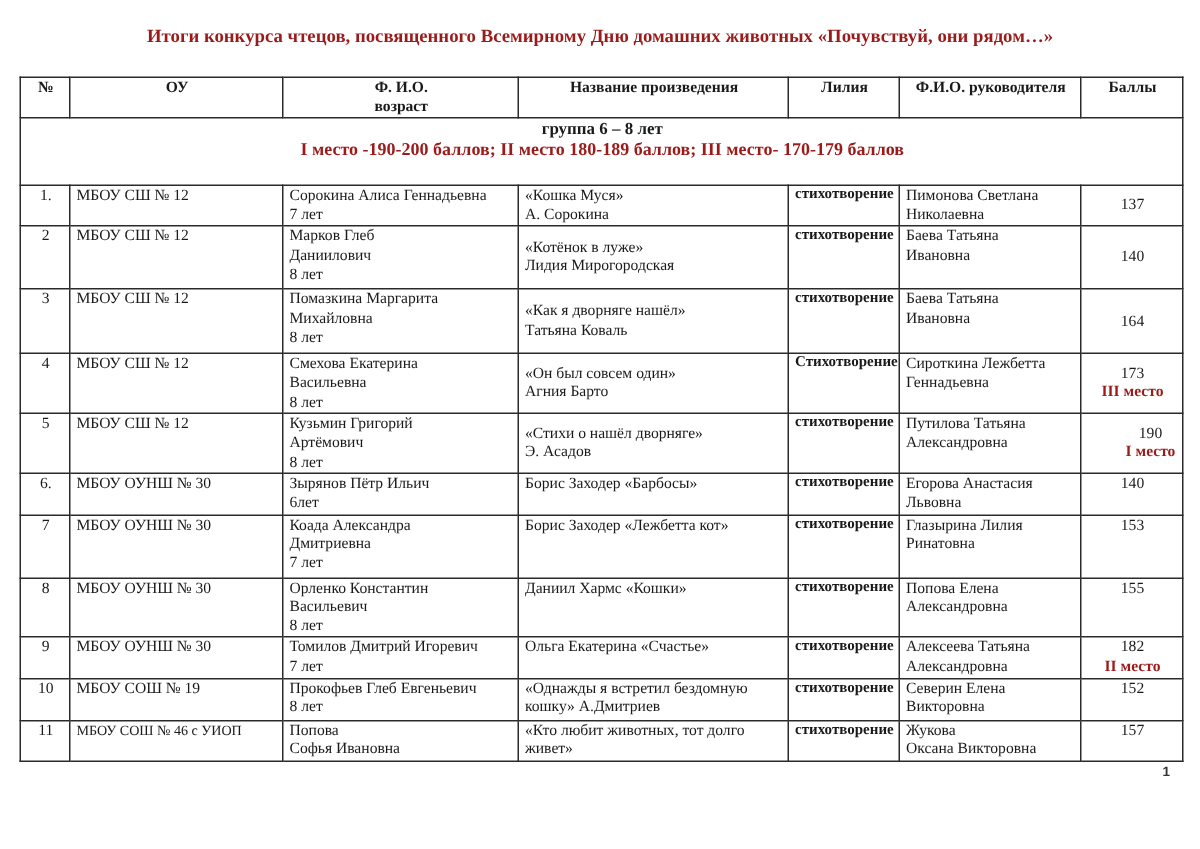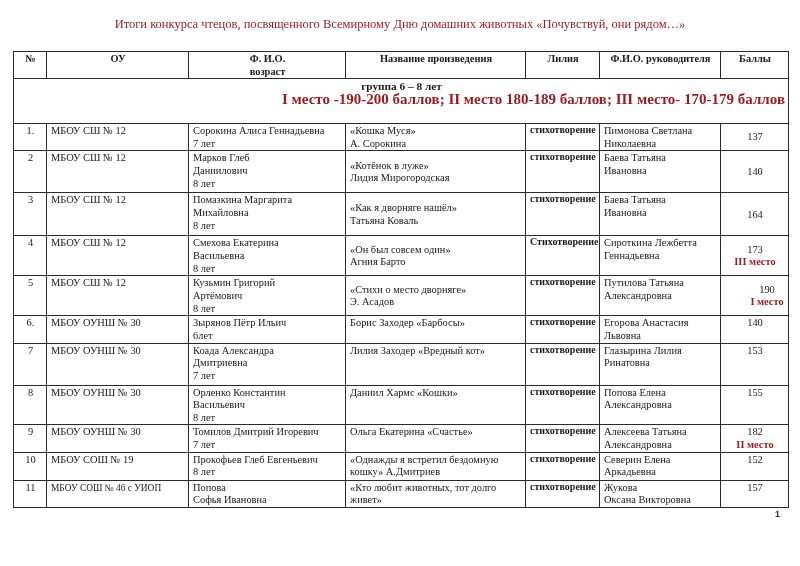--- a/index.html
+++ b/index.html
@@ -1,28 +1,28 @@
 <!DOCTYPE html>
 <html><head>
 <meta charset="utf-8">
 <style>
   html, body { margin: 0; padding: 0; background: #ffffff; }
   body { width: 800px; height: 566px; position: relative; overflow: hidden;
          font-family: "Liberation Serif", "DejaVu Serif", serif; color: #1a1a1a; }
   .title { position: absolute; left: 0; top: 17px; width: 800px; text-align: center;
-           font-weight: normal; font-size: 12.5px; color: #9b1b1b; letter-spacing: 0px; }
+           font-weight: bold; font-size: 12.5px; color: #9b1b1b; letter-spacing: 0px; }
   table.results { position: absolute; left: 13px; top: 51px; width: 775px;
                   border-collapse: collapse; table-layout: fixed; font-size: 10.4px; line-height: 12.6px; }
   table.results td, table.results th { border: 1px solid #2a2a2a; vertical-align: top; padding: 1px 3px 0 4px; }
   table.results { border: 1.5px solid #333; }
   th { font-weight: bold; font-size: 10.4px; text-align: center; padding-top: 2px; }
   .hdr-row { height: 26px; }
   .group-row td { text-align: center; vertical-align: top; height: 43px; padding-top: 2px; }
   .group-title { font-weight: bold; font-size: 11.3px; }
-  .group-places { font-weight: bold; color: #9b1b1b; font-size: 15px; text-align: right; }
+  .group-places { font-weight: bold; color: #9b1b1b; font-size: 12px; }
   td.num { text-align: center; }
   td.genre { font-weight: bold; font-size: 10px; line-height: 10px; padding-left: 4px; }
   td.score { text-align: center; }
   td.score.mid { vertical-align: middle; }
   .place { display: block; color: #9b1b1b; font-weight: bold; }
   .line { display: block; }
   .mid-cell { vertical-align: middle !important; }
   .page-num { position: absolute; left: 775px; top: 509px; font-family: "Liberation Sans", sans-serif;
               font-size: 9px; font-weight: bold; color: #333; }
 </style>
@@ -148,21 +148,21 @@
       </tr>
       <tr style="height: 40px;">
         <td class="num">5</td>
         <td>МБОУ СШ № 12</td>
         <td>
           <span class="line">Кузьмин Григорий</span>
           <span class="line">Артёмович</span>
           <span class="line">8 лет</span>
         </td>
         <td class="mid-cell">
-          <span class="line">«Стихи о место дворняге»</span>
+          <span class="line">«Стихи о нашёл дворняге»</span>
           <span class="line"> Э. Асадов</span>
         </td>
         <td class="genre">стихотворение</td>
         <td>
           <span class="line">Путилова Татьяна</span>
           <span class="line">Александровна</span>
         </td>
         <td class="score" style="vertical-align: middle; padding-left: 28px;">
           <span class="line">190</span>
           <span class="place">I место</span>
@@ -189,21 +189,21 @@
       </tr>
       <tr style="height: 42px;">
         <td class="num">7</td>
         <td>МБОУ ОУНШ № 30</td>
         <td>
           <span class="line">Коада Александра</span>
           <span class="line">Дмитриевна</span>
           <span class="line">7 лет</span>
         </td>
         <td>
-          <span class="line">Лилия Заходер «Вредный кот»</span>
+          <span class="line">Борис Заходер «Лежбетта кот»</span>
         </td>
         <td class="genre">стихотворение</td>
         <td>
           <span class="line">Глазырина Лилия</span>
           <span class="line">Ринатовна</span>
         </td>
         <td class="score">
           <span class="line">153</span>
         </td>
       </tr>
@@ -254,21 +254,21 @@
           <span class="line">Прокофьев Глеб Евгеньевич</span>
           <span class="line">8 лет</span>
         </td>
         <td style="text-align: justify;">
           <span class="line">«Однажды я встретил бездомную</span>
           <span class="line">кошку» А.Дмитриев</span>
         </td>
         <td class="genre">стихотворение</td>
         <td>
           <span class="line">Северин Елена</span>
-          <span class="line">Аркадьевна</span>
+          <span class="line">Викторовна</span>
         </td>
         <td class="score">
           <span class="line">152</span>
         </td>
       </tr>
       <tr style="height: 26px;">
         <td class="num">11</td>
         <td style="font-size: 9.4px;">МБОУ СОШ № 46 с УИОП</td>
         <td>
           <span class="line">Попова</span>

